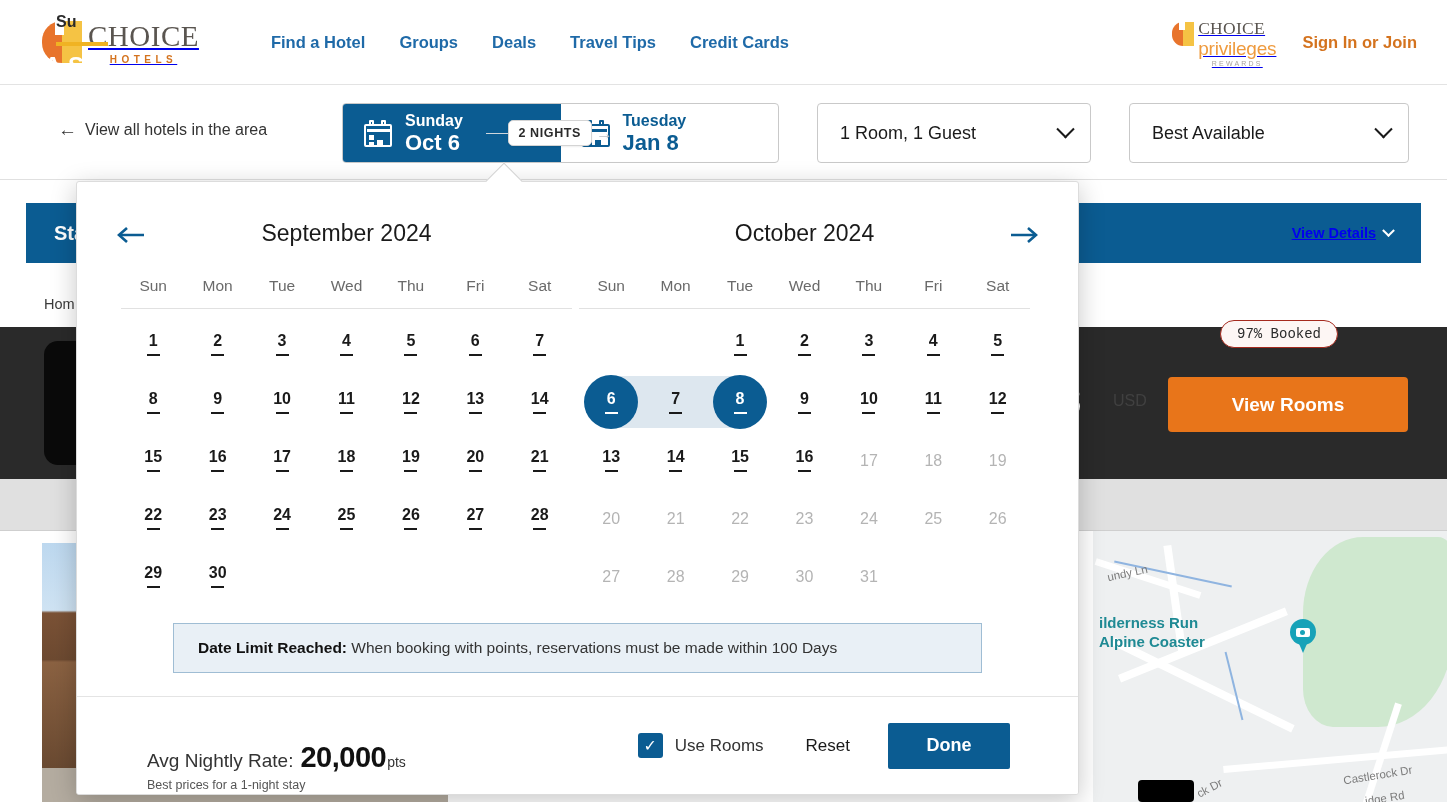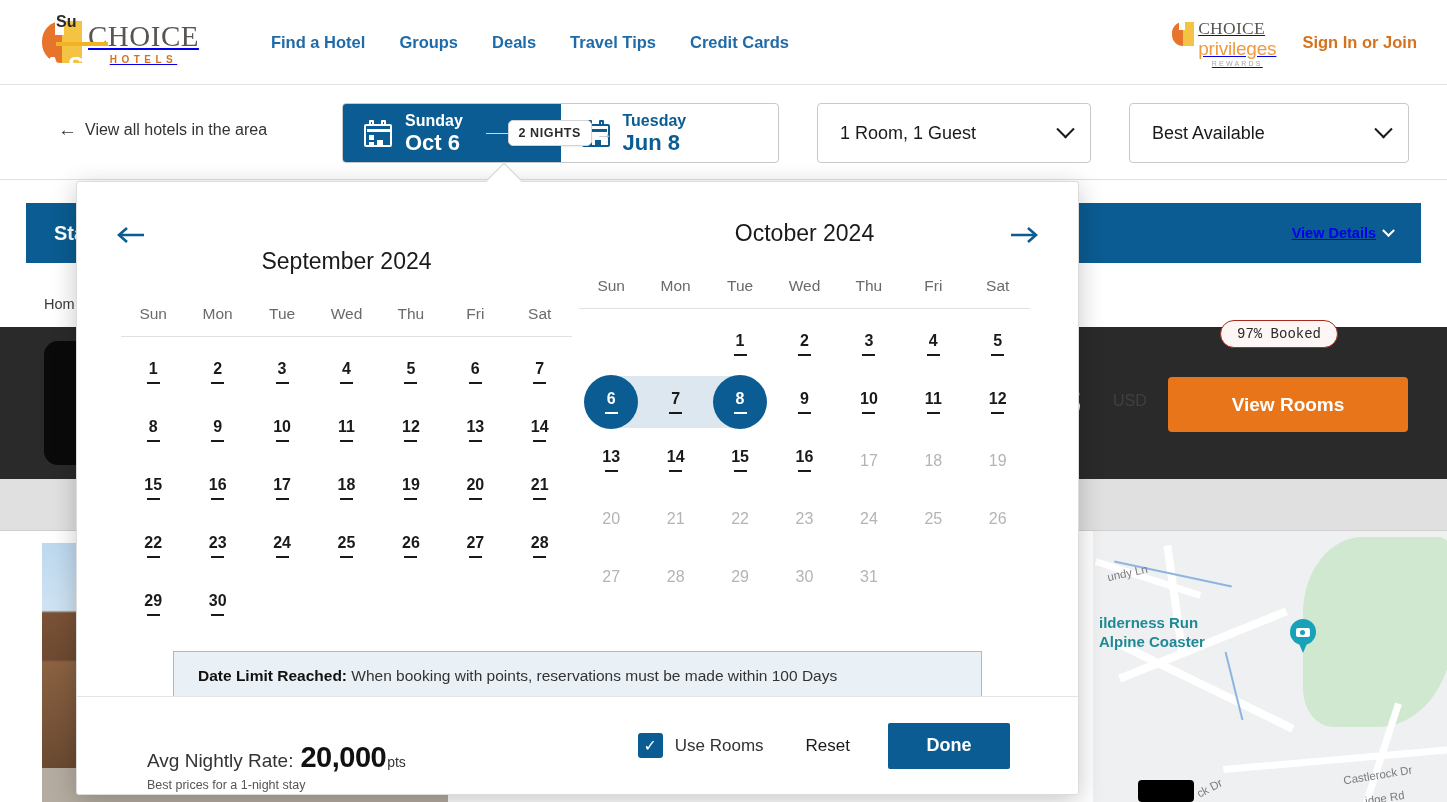--- a/index.html
+++ b/index.html
@@ -237,21 +237,21 @@
     position: absolute; top: 36px; width: 42px; height: 34px;
     display: flex; align-items: center; justify-content: center;
     background: none; border: none; cursor: pointer; color: #0b5c92;
   }
   .nav-arrow.prev { left: 32px; }
   .nav-arrow.next { right: 32px; }
   .nav-arrow svg { display: block; }
 
   .months { display: flex; padding: 0 44px; }
   .month { width: 451px; }
-  .month:first-child { margin-right: 7px; margin-top: 28px; }
+  .month:first-child { margin-right: 7px; }
   .month-title {
     text-align: center; font-size: 23px; color: #1a1a1a; padding-top: 38px; padding-bottom: 30px;
     font-weight: 400;
   }
   .dow-row { display: flex; border-bottom: 1px solid #e1e1e1; padding-bottom: 13px; }
   .dow-row span {
     flex: 1 1 0; text-align: center; font-size: 15.5px; color: #6a6a6a;
   }
   .weeks { margin-top: 6px; }
   .week { display: flex; }
@@ -382,21 +382,21 @@
         <span class="frame"></span>
           <span class="ring1"></span>
           <span class="ring2"></span>
         <span class="bar"></span>
           <span class="d1"></span>
           <span class="d2"></span>
           <span class="d3"></span>
       </span>
       <span>
         <div class="dp-dow">Tuesday</div>
-        <div class="dp-date">Jun 8</div>
+        <div class="dp-date">Jan 8</div>
       </span>
     </div>
     <div class="nights-wrap">
       <span class="nights-line"></span>
       <span class="nights-badge">2 NIGHTS</span>
       <span class="nights-arrow">→</span>
     </div>
   </div>
 
   <div class="sel-box sel-rooms">

